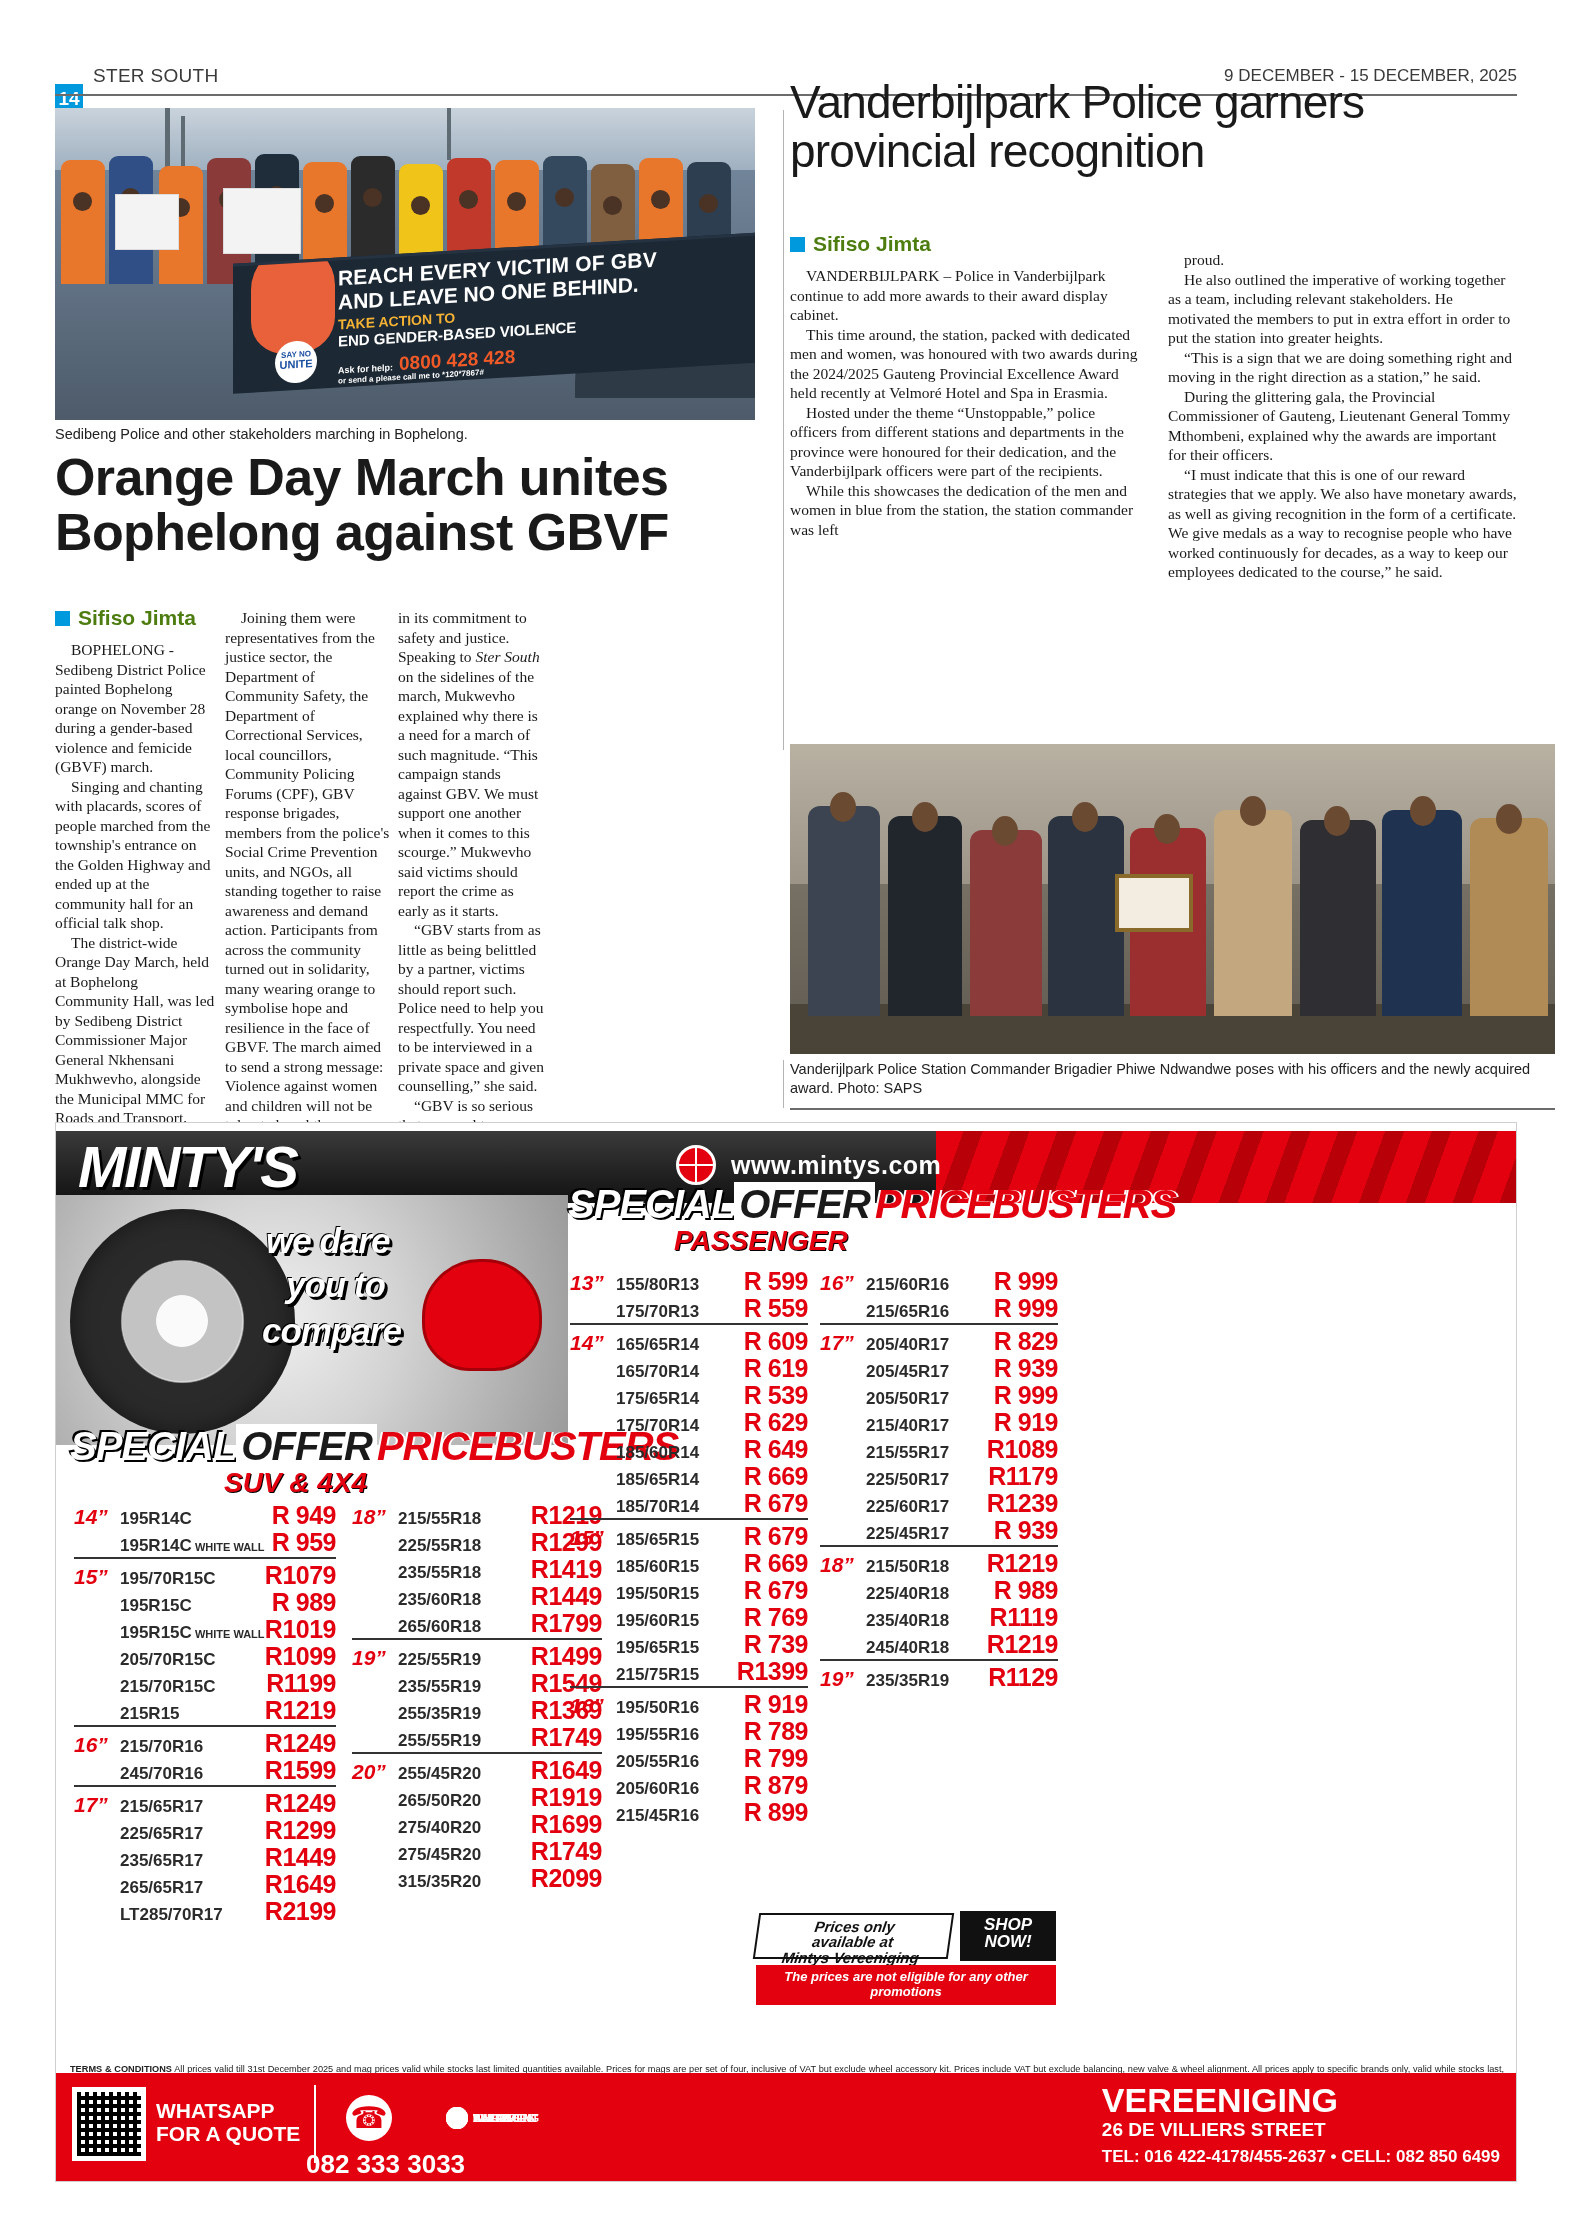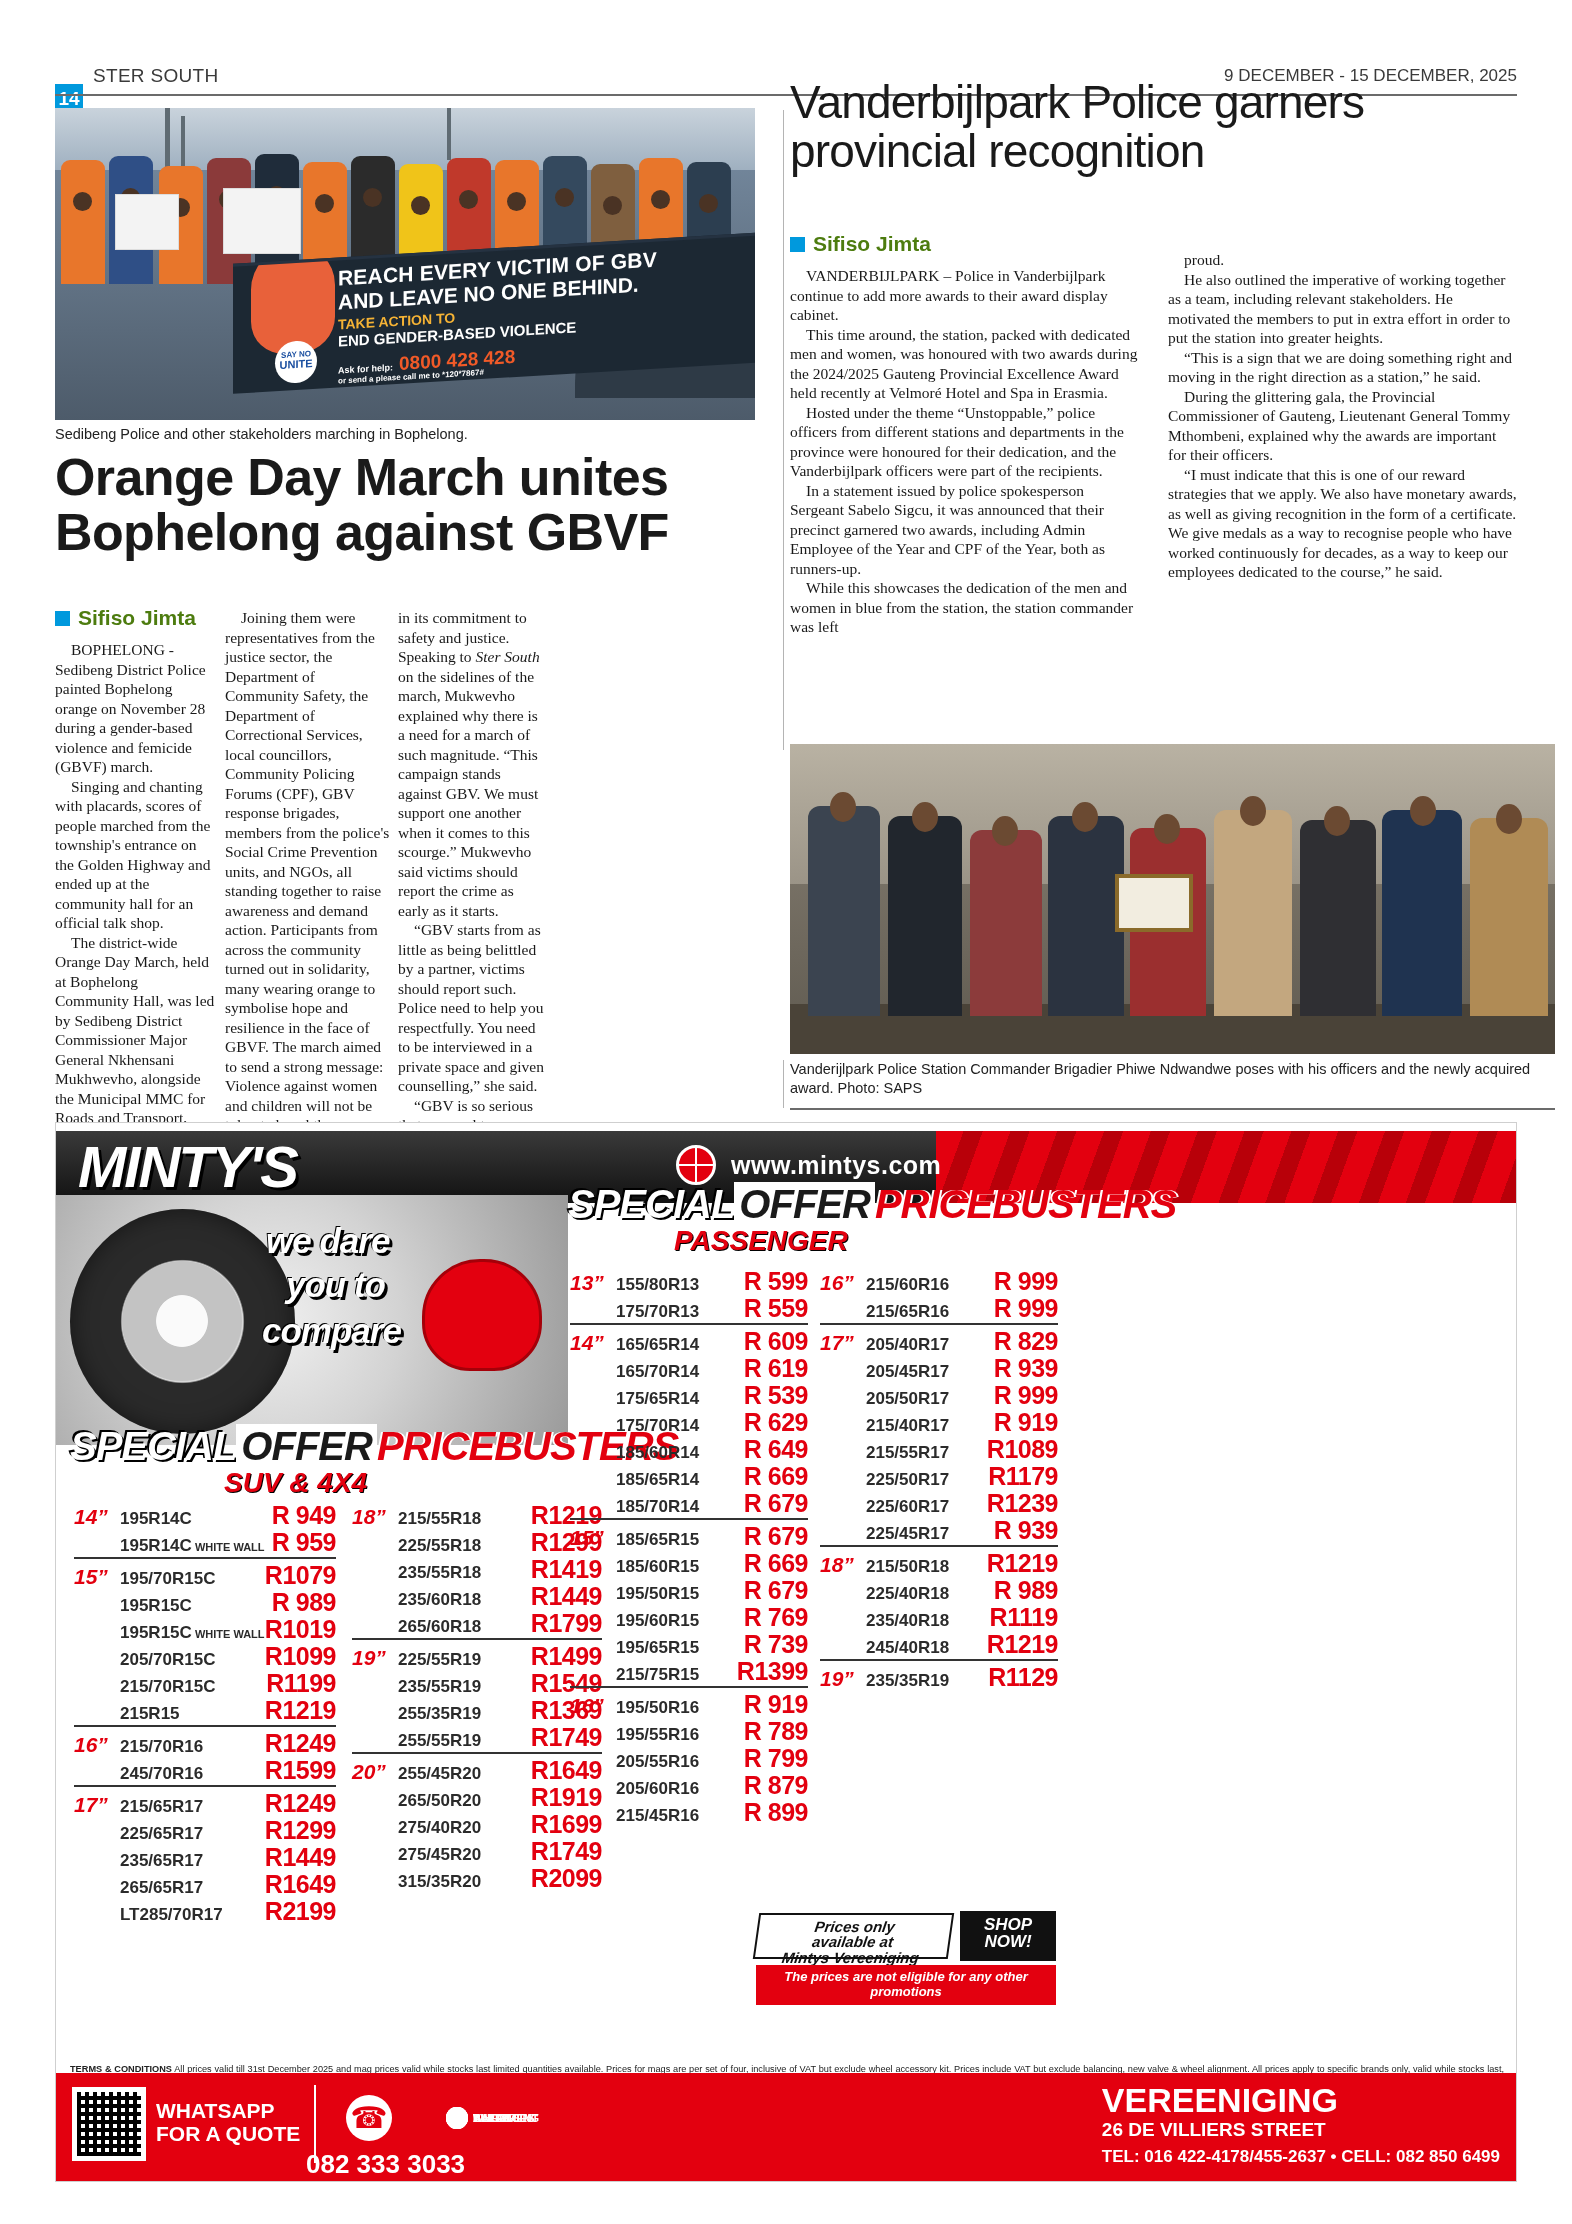--- a/index.html
+++ b/index.html
@@ -379,21 +379,20 @@
 
   <div class="byline-row" style="left:790px; top:232px;">
     <span class="byline-sq"></span>
     <span class="byline-name">Sifiso Jimta</span>
   </div>
 
   <div class="bodycol" id="r-col1" style="left:790px; top:266px; width:350px;">
       <p>VANDERBIJLPARK – Police in Vanderbijlpark continue to add more awards to their award display cabinet.</p>
       <p>This time around, the station, packed with dedicated men and women, was honoured with two awards during the 2024/2025 Gauteng Provincial Excellence Award held recently at Velmoré Hotel and Spa in Erasmia.</p>
       <p>Hosted under the theme “Unstoppable,” police officers from different stations and departments in the province were honoured for their dedication, and the Vanderbijlpark officers were part of the recipients.</p>
-      <p>In a statement issued by police spokesperson Sergeant Sabelo Sigcu, it was announced that their precinct garnered two awards, including Admin Employee of the Year and CPF of the Year, both as runners-up.</p>
       <p>While this showcases the dedication of the men and women in blue from the station, the station commander was left</p>
     </div>
   <div class="bodycol" id="r-col2" style="left:1168px; top:250px; width:350px;">
       <p>proud.</p>
       <p>He also outlined the imperative of working together as a team, including relevant stakeholders. He motivated the members to put in extra effort in order to put the station into greater heights.</p>
       <p>“This is a sign that we are doing something right and moving in the right direction as a station,” he said.</p>
       <p>During the glittering gala, the Provincial Commissioner of Gauteng, Lieutenant General Tommy Mthombeni, explained why the awards are important for their officers.</p>
       <p>“I must indicate that this is one of our reward strategies that we apply. We also have monetary awards, as well as giving recognition in the form of a certificate. We give medals as a way to recognise people who have worked continuously for decades, as a way to keep our employees dedicated to the course,” he said.</p>
     </div>
 

